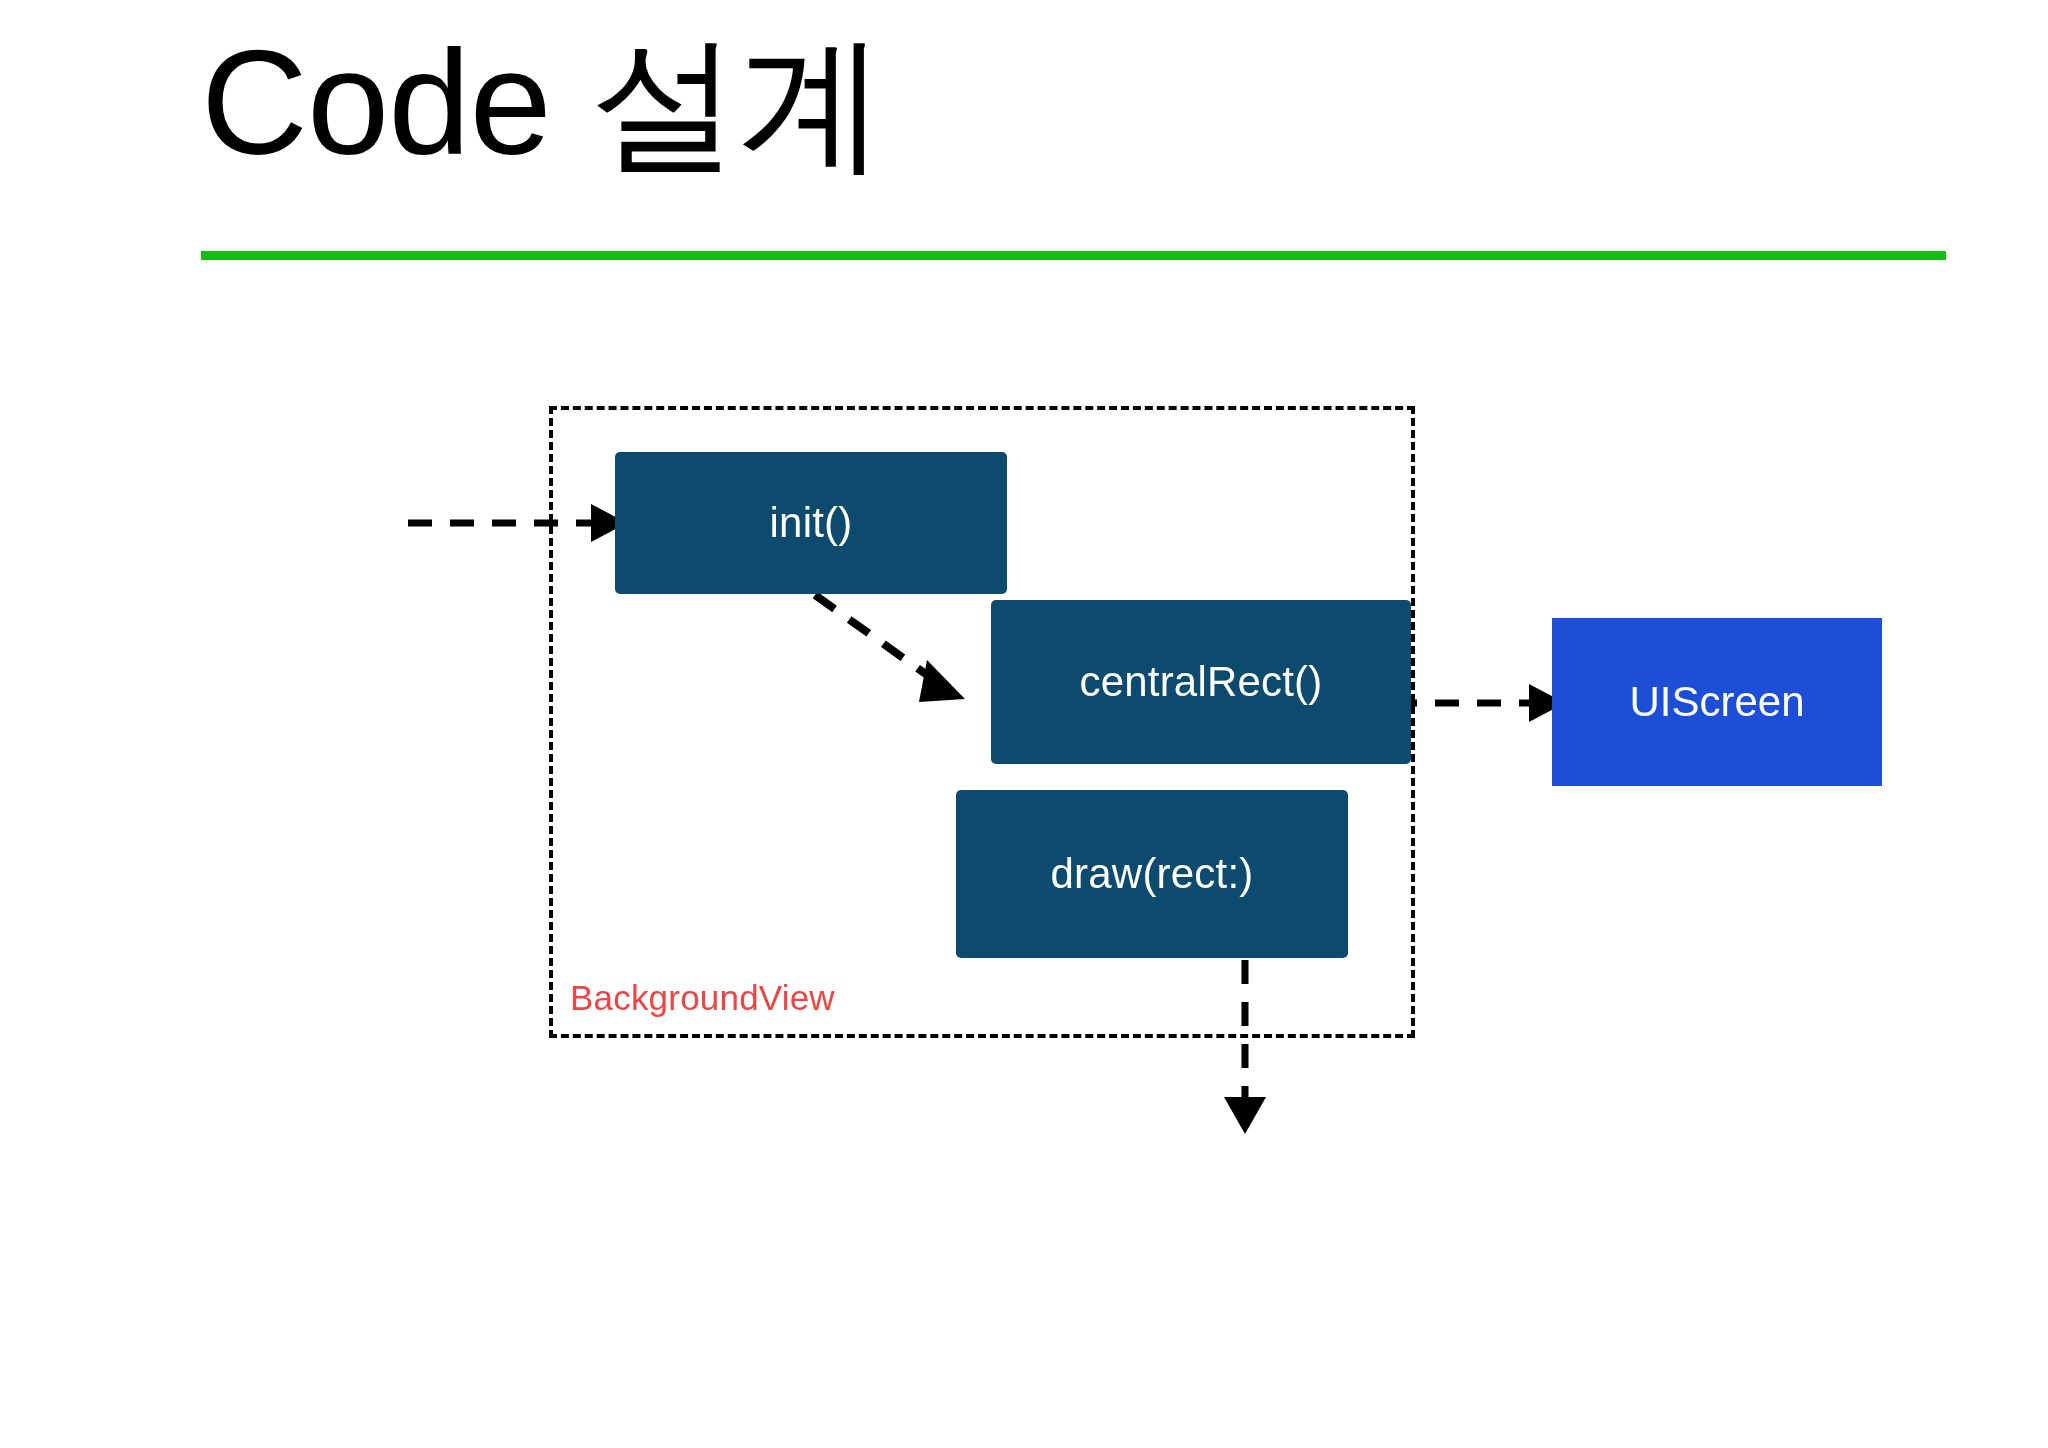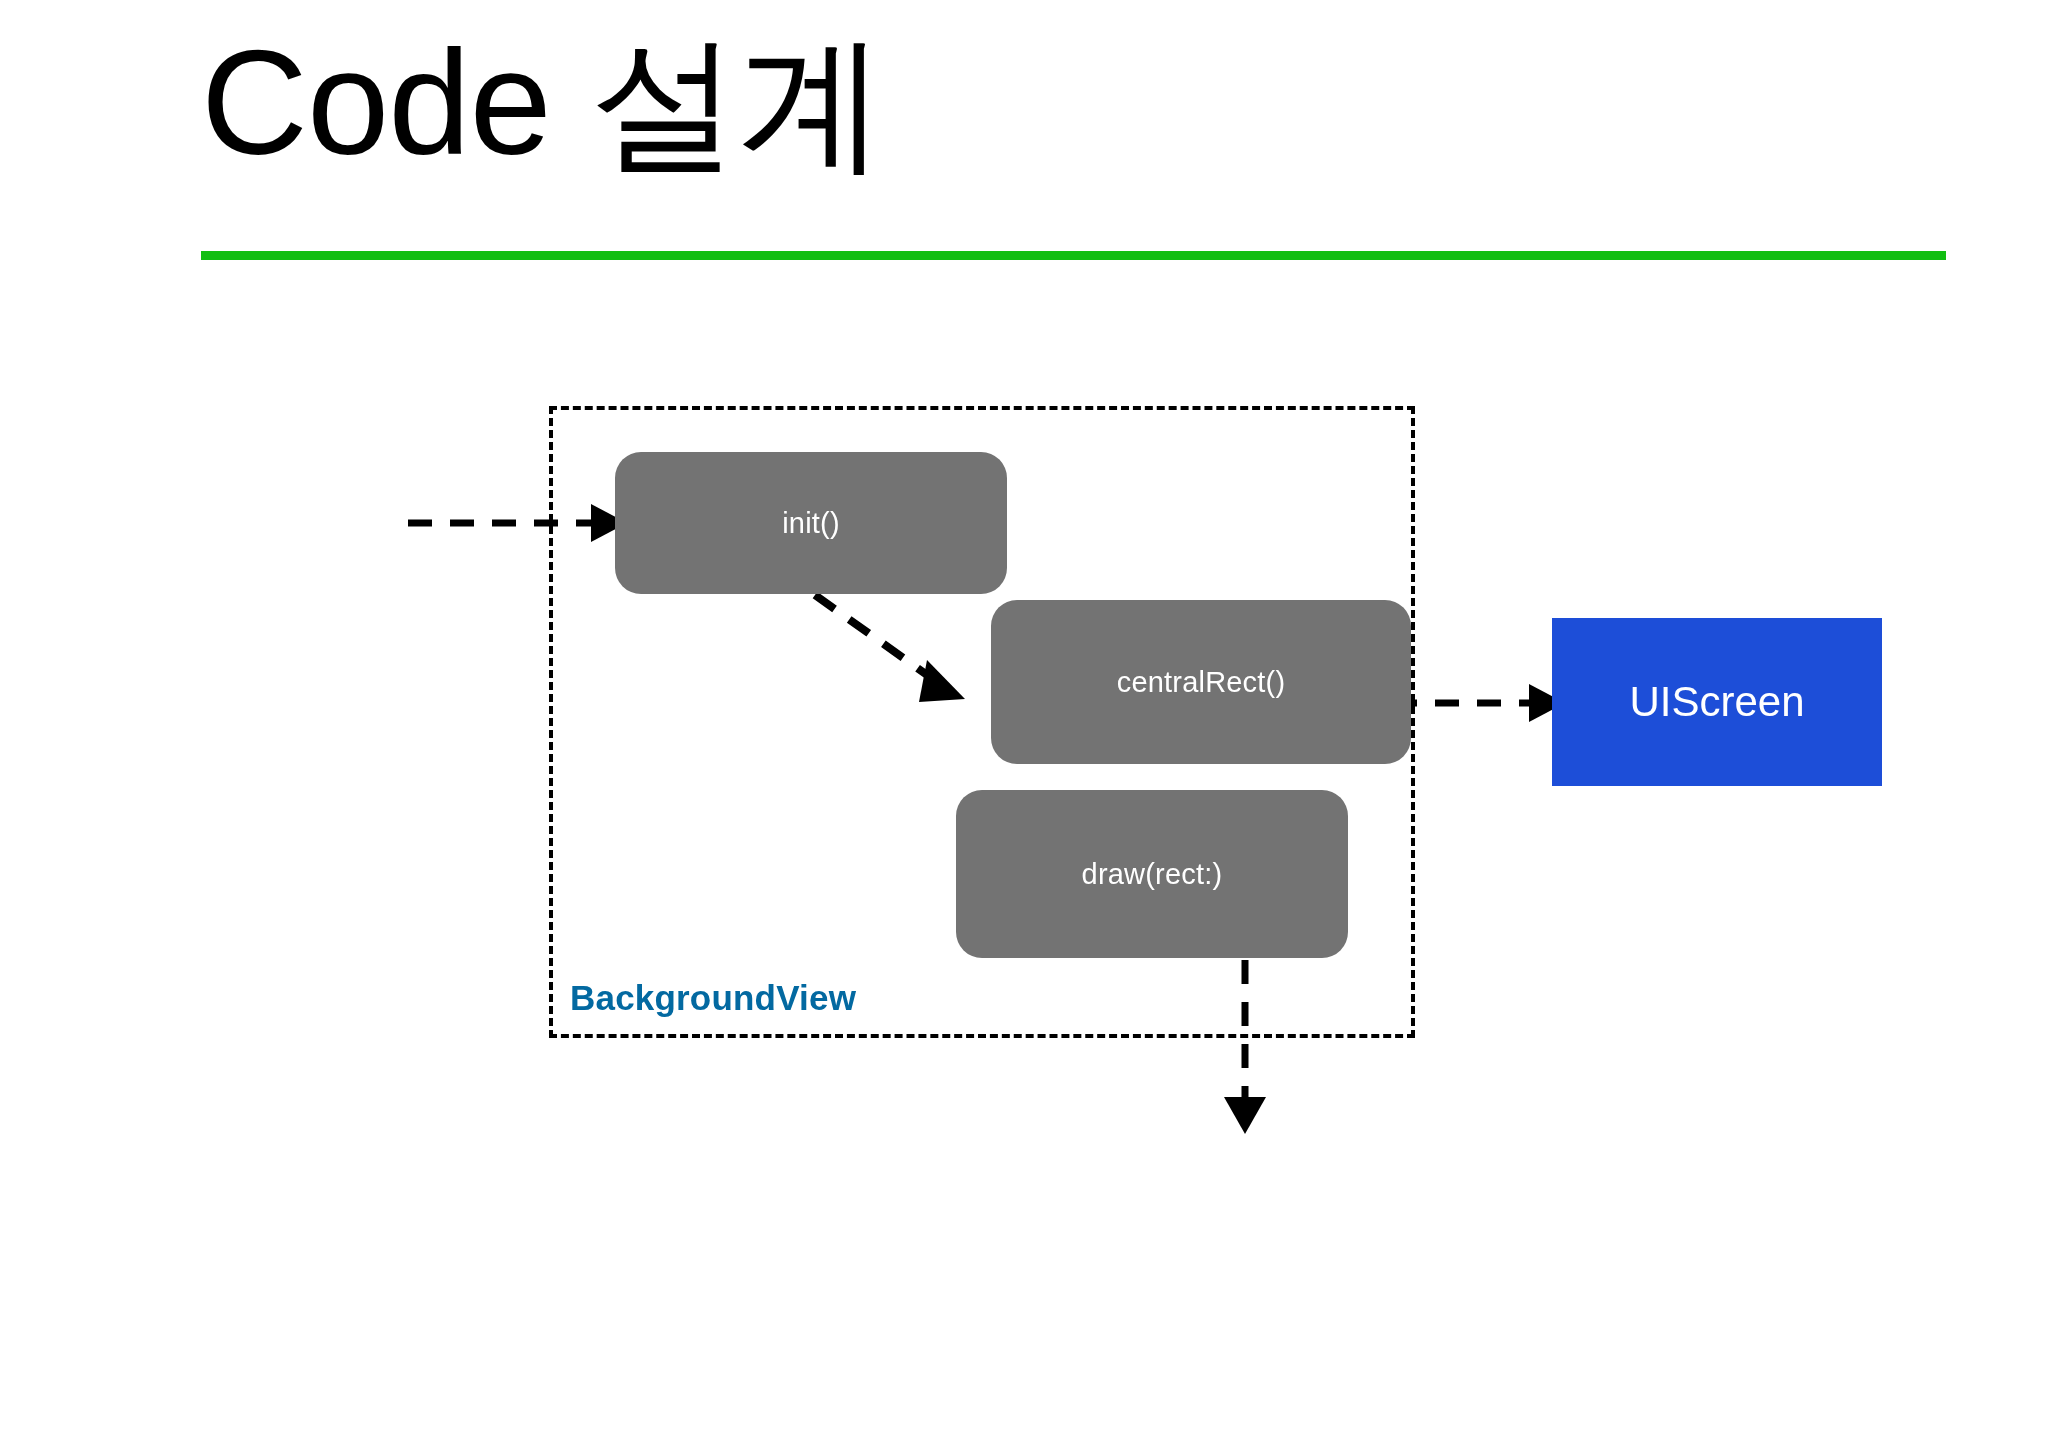--- a/index.html
+++ b/index.html
@@ -69,36 +69,36 @@
     left: 506px;
     top: 406px;
     width: 866px;
     height: 632px;
   }
   #group-backgroundview-label {
     position: absolute;
     left: 527px;
     top: 978px;
     font-size: 35px;
-    font-weight: bold;
-    color: #0369a1;
+    font-weight: normal;
+    color: #ef4444;
     white-space: nowrap;
     letter-spacing: 0.2px;
   }
 
   
   .node-method {
     position: absolute;
-    background: #737373;
-    border-radius: 26px;
+    background: #0c4a6e;
+    border-radius: 5px;
     display: flex;
     align-items: center;
     justify-content: center;
     color: #ffffff;
-    font-size: 29px;
+    font-size: 42px;
     font-weight: 400;
     letter-spacing: 0.2px;
     box-sizing: border-box;
   }
   #node-init {
     left: 572px;
     top: 452px;
     width: 392px;
     height: 142px;
   }

